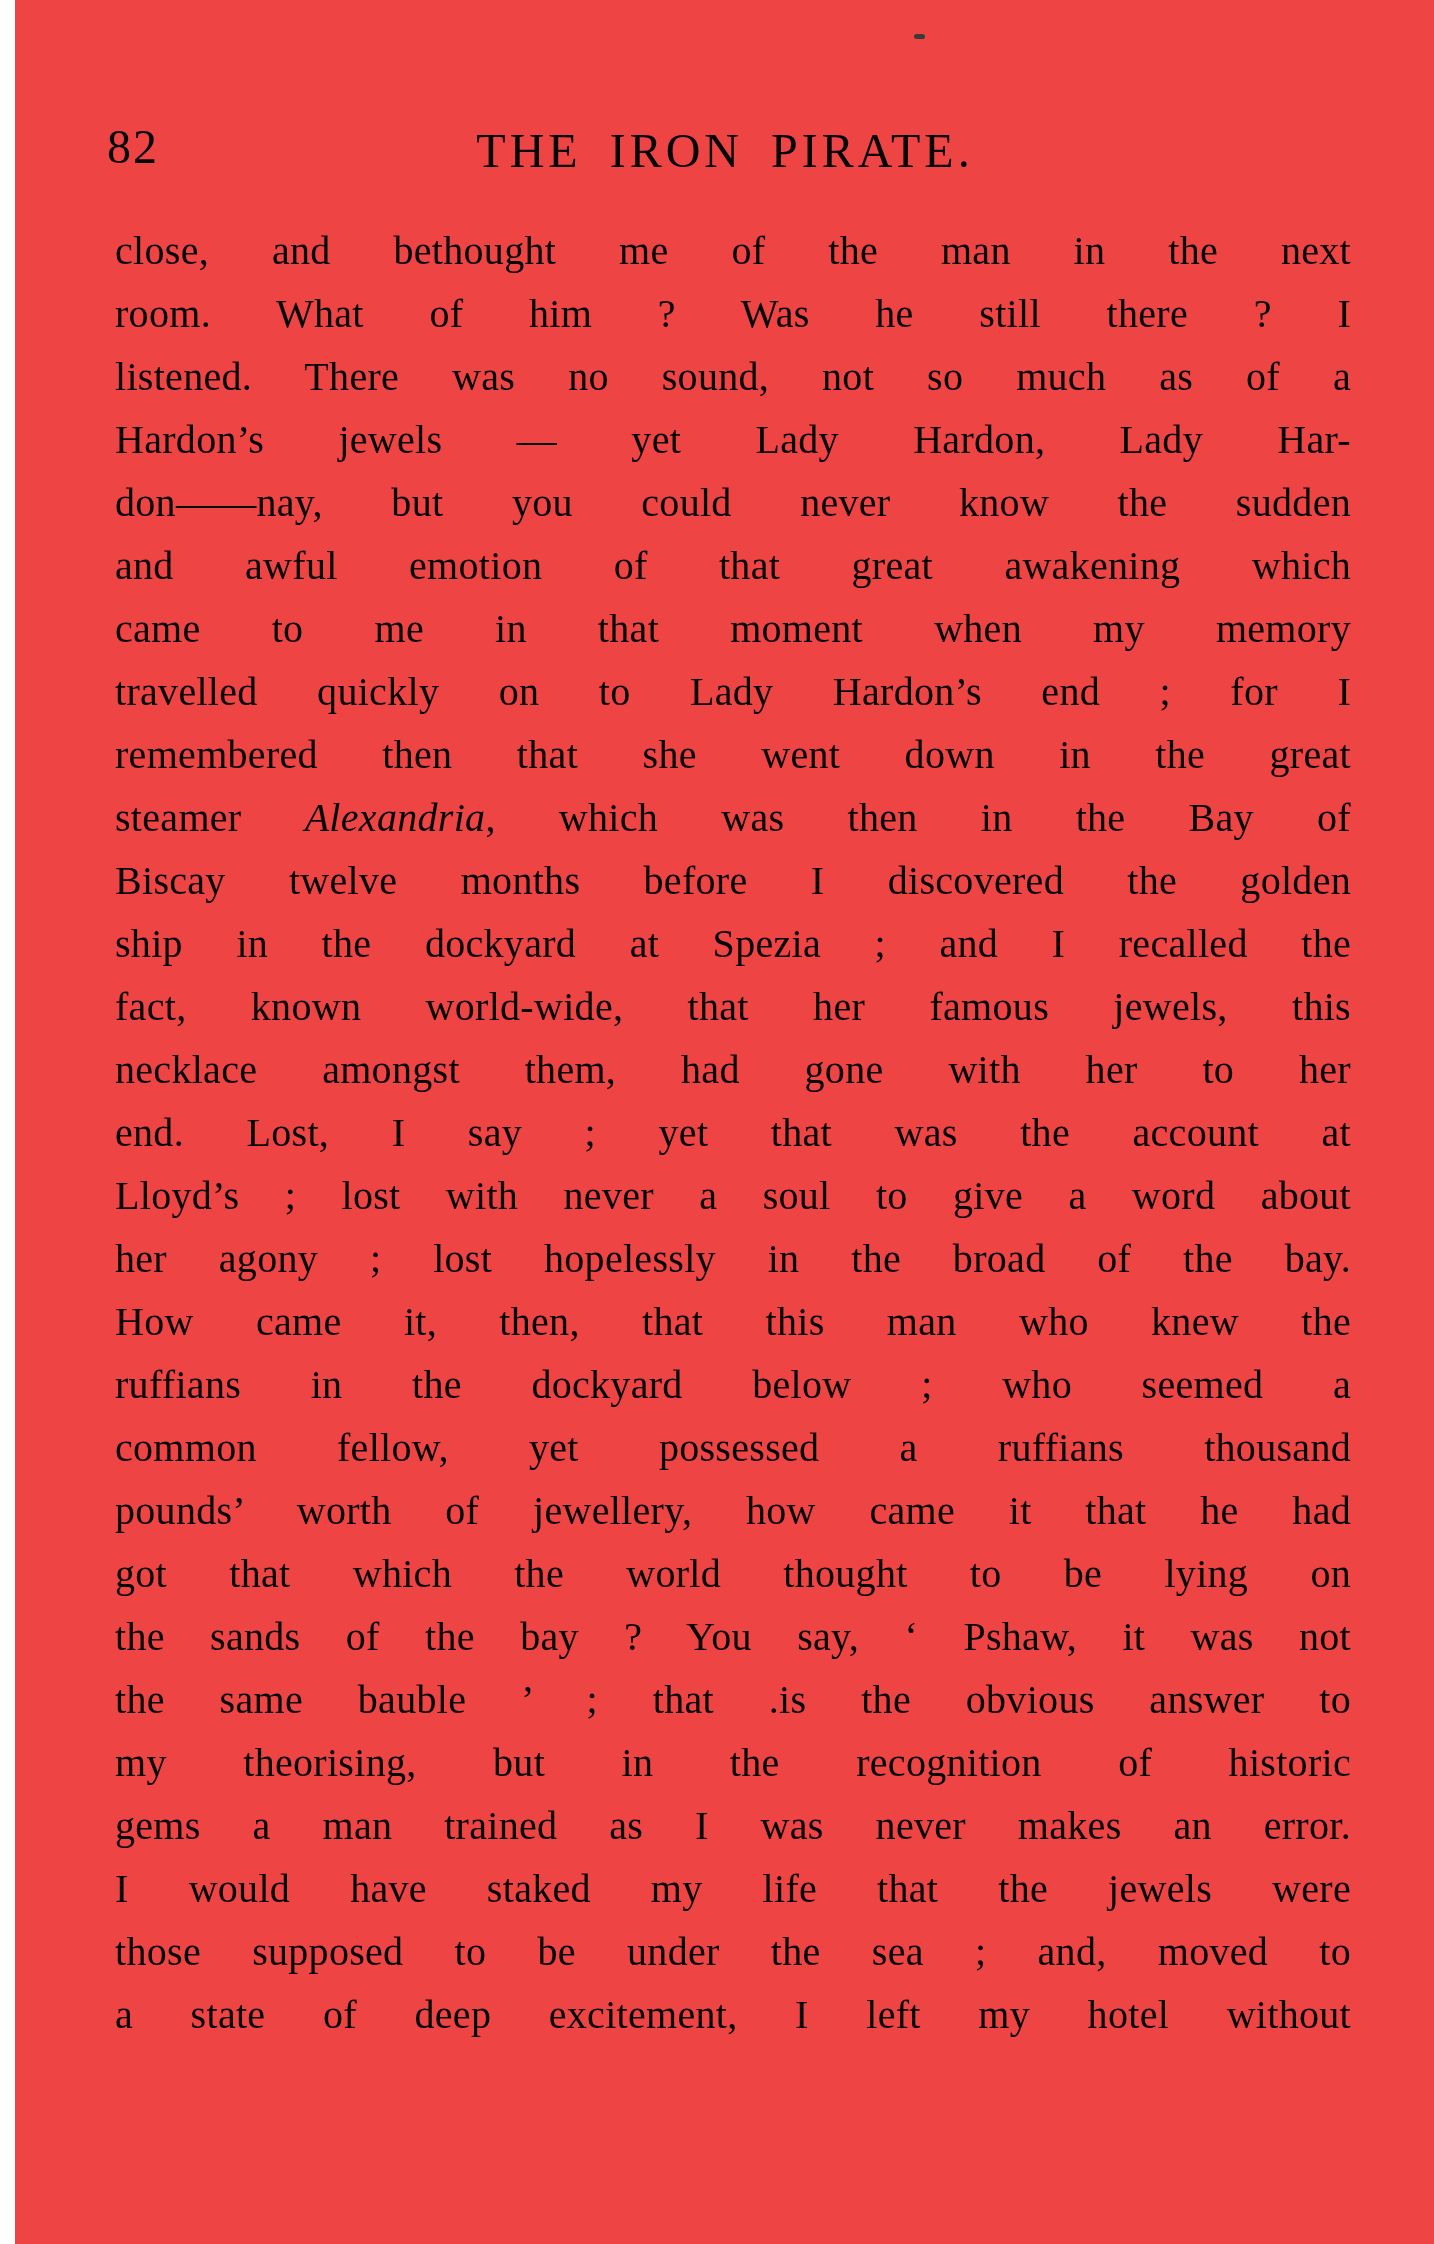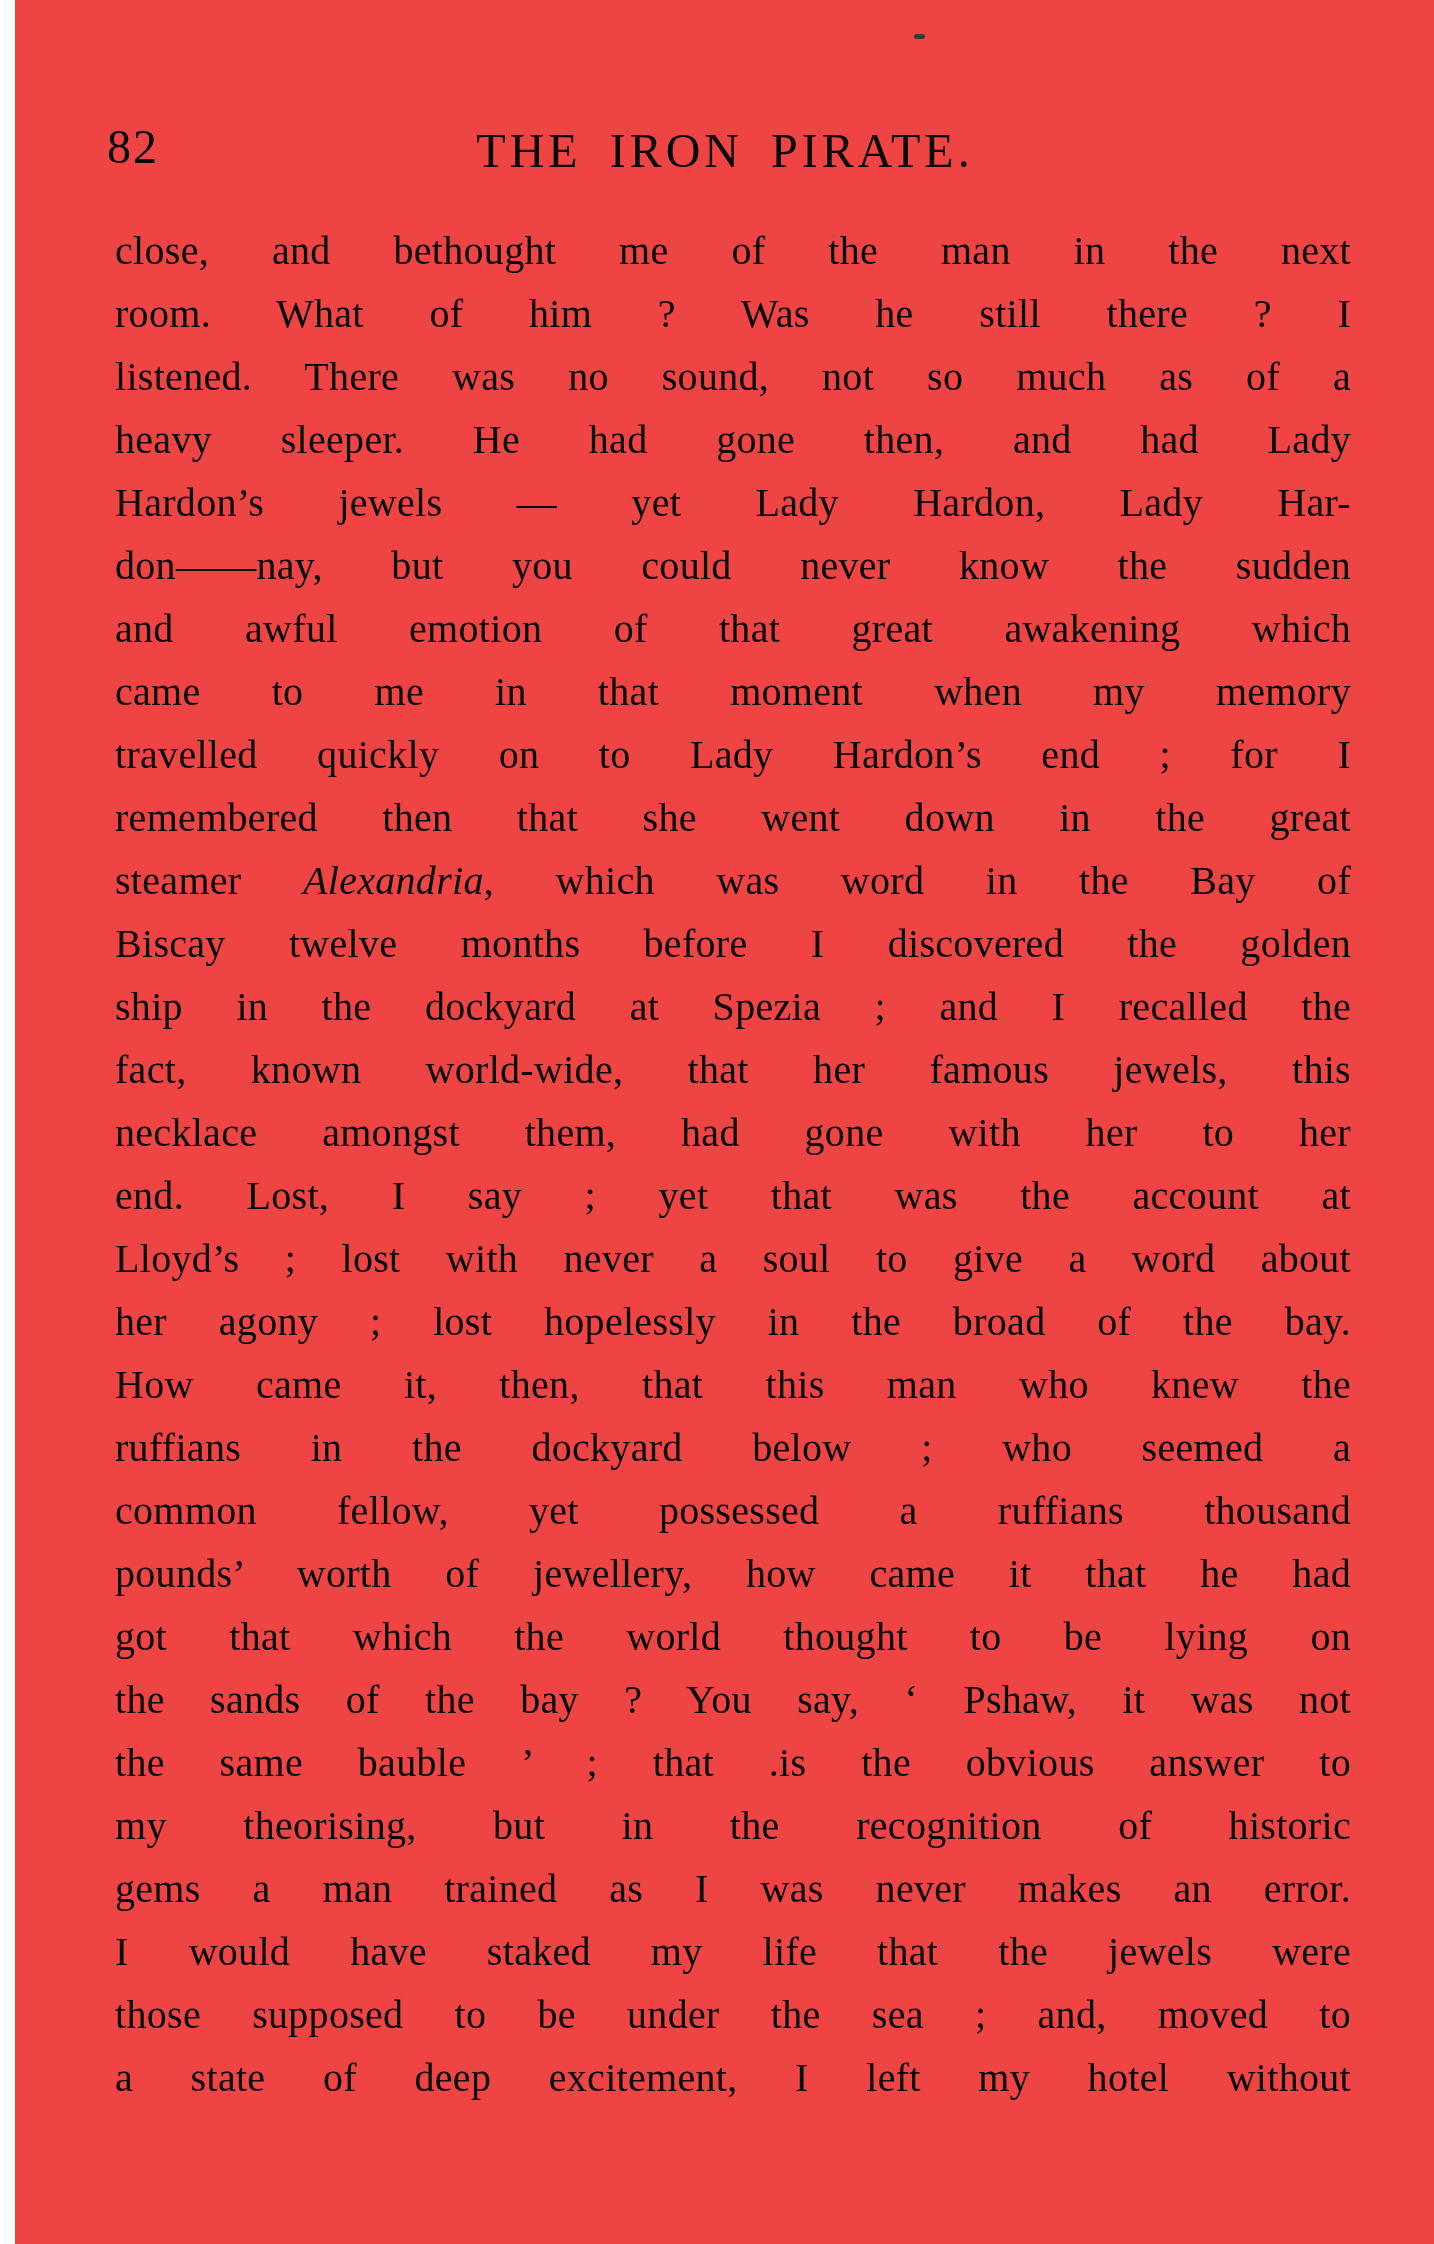--- a/index.html
+++ b/index.html
@@ -88,28 +88,27 @@
 
   <div class="running-head">
     <span class="page-number">82</span>
     <span class="head-title">THE IRON PIRATE.</span>
   </div>
 
   <div class="body-text" id="body-text">
       <div class="line"><span>close, and bethought me of the man in the next</span></div>
       <div class="line"><span>room.  What of him ?  Was he still there ?  I</span></div>
       <div class="line"><span>listened.  There was no sound, not so much as of a</span></div>
-      <div class="line"><span>heavy sleeper.  He had gone then, and had Lady</span></div>
       <div class="line"><span>Hardon’s jewels — yet Lady Hardon, Lady Har-</span></div>
       <div class="line"><span>don——nay, but you could never know the sudden</span></div>
       <div class="line"><span>and awful emotion of that great awakening which</span></div>
       <div class="line"><span>came to me in that moment when my memory</span></div>
       <div class="line"><span>travelled quickly on to Lady Hardon’s end ; for I</span></div>
       <div class="line"><span>remembered then that she went down in the great</span></div>
-      <div class="line"><span>steamer </span><i>Alexandria</i><span>, which was word in the Bay of</span></div>
+      <div class="line"><span>steamer </span><i>Alexandria</i><span>, which was then in the Bay of</span></div>
       <div class="line"><span>Biscay twelve months before I discovered the golden</span></div>
       <div class="line"><span>ship in the dockyard at Spezia ; and I recalled the</span></div>
       <div class="line"><span>fact, known world-wide, that her famous jewels, this</span></div>
       <div class="line"><span>necklace amongst them, had gone with her to her</span></div>
       <div class="line"><span>end.  Lost, I say ; yet that was the account at</span></div>
       <div class="line"><span>Lloyd’s ; lost with never a soul to give a word about</span></div>
       <div class="line"><span>her agony ; lost hopelessly in the broad of the bay.</span></div>
       <div class="line"><span>How came it, then, that this man who knew the</span></div>
       <div class="line"><span>ruffians in the dockyard below ; who seemed a</span></div>
       <div class="line"><span>common fellow, yet possessed a ruffians thousand</span></div>

